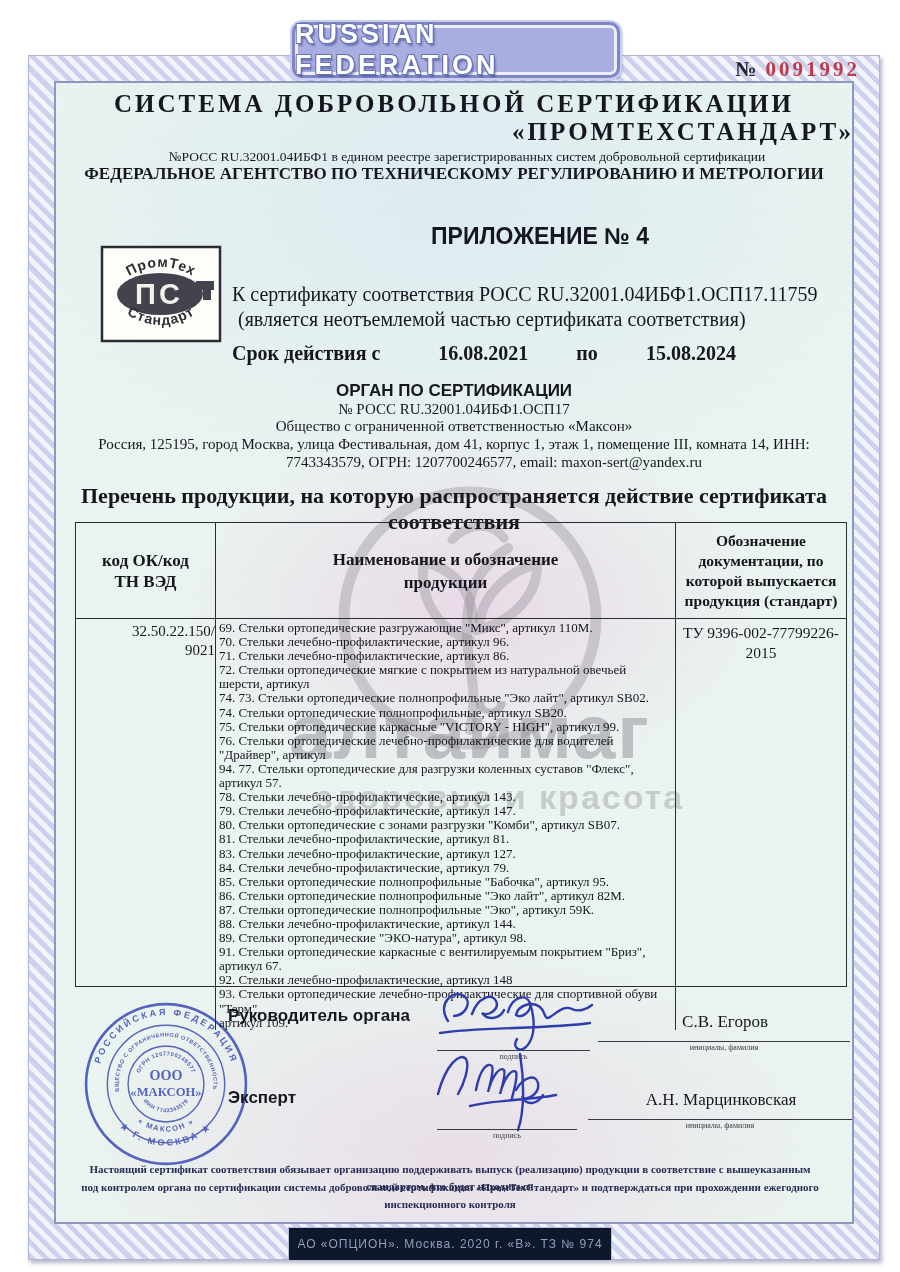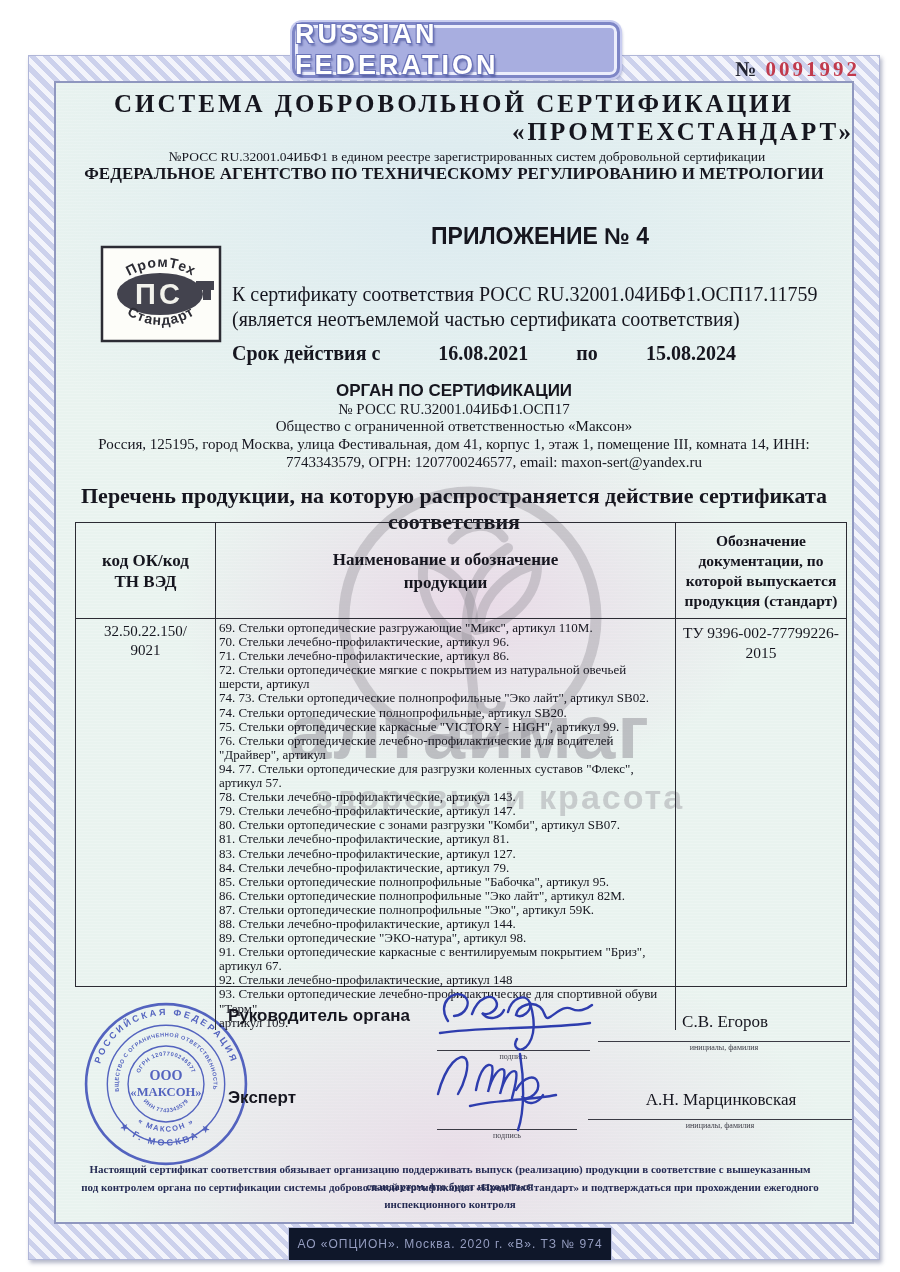--- a/index.html
+++ b/index.html
@@ -36,21 +36,21 @@
            font-size:21px;letter-spacing:2px;font-weight:bold;color:#222433;}
   .certnum .digits{color:#c13a4c;letter-spacing:3px;}
 
   .title1{left:54px;width:800px;top:90px;font-size:25px;font-weight:bold;letter-spacing:3px;z-index:3;}
   .title2{left:54px;width:800px;top:118px;font-size:25px;font-weight:bold;letter-spacing:3px;z-index:3;text-align:right;}
   .registry{left:67px;width:800px;top:149px;font-size:13.5px;font-weight:normal;z-index:3;}
   .agency{left:54px;width:800px;top:164px;font-size:17px;font-weight:bold;z-index:3;}
 
   .appendix-title{left:240px;width:600px;top:223px;font-size:23px;font-weight:bold;z-index:3;}
   .cert-line1{left:232px;top:283px;font-size:20px;z-index:3;}
-  .cert-line2{left:232px;top:308px;font-size:20px;z-index:3;}
+  .cert-line2{left:238px;top:308px;font-size:20px;z-index:3;}
   .validity{left:232px;top:342px;font-size:20px;z-index:3;}
   .validity .lbl{font-weight:600;}
   .validity .date{font-weight:bold;}
   .validity .g1{display:inline-block;width:58px;}
   .validity .g2{display:inline-block;width:48px;}
 
   .org-heading{left:54px;width:800px;top:381px;font-size:17px;font-weight:bold;z-index:3;}
   .org-number{left:54px;width:800px;top:401px;font-size:15px;z-index:3;}
   .org-name{left:54px;width:800px;top:418px;font-size:15px;z-index:3;}
   .org-addr1{left:54px;width:800px;top:436px;font-size:15px;z-index:3;}
@@ -65,21 +65,21 @@
   .tcell{border-right:1.5px solid #2b2b33;box-sizing:border-box;}
   .tcell:last-child{border-right:none;}
   .thead .tcell{border-bottom:1.5px solid #2b2b33;display:flex;align-items:center;justify-content:center;
           font-weight:bold;text-align:center;}
   .c1{width:140px;flex:0 0 140px;}
   .c2{width:460px;flex:0 0 460px;}
   .c3{width:170px;flex:0 0 170px;}
   .h1{font-size:17px;line-height:21px;}
   .h2{font-size:17px;line-height:23px;}
   .h3{font-size:15.5px;line-height:20px;}
-  .code-cell{font-size:15px;text-align:center;padding-top:3px;line-height:19px;}
+  .code-cell{font-size:15px;text-align:right;padding-top:3px;line-height:19px;}
   .std-cell{font-size:15.5px;text-align:center;padding-top:4px;line-height:20px;}
   .lines-cell{padding:2px 3px 0 3px;}
   .pline{font-size:13px;line-height:14.1px;}
 
   .role1{left:228px;top:1006px;font-size:17px;font-weight:bold;z-index:3;}
   .role2{left:228px;top:1088px;font-size:17px;font-weight:bold;z-index:3;}
   .sig1{left:432px;top:985px;z-index:4;}
   .sig2{left:428px;top:1038px;z-index:4;}
   .sigline1{left:437px;top:1050px;width:153px;border-top:1.2px solid #3a3a44;z-index:3;}
   .sigcap1{left:437px;top:1052px;width:153px;font-size:8px;z-index:3;color:#3a3a44;}

